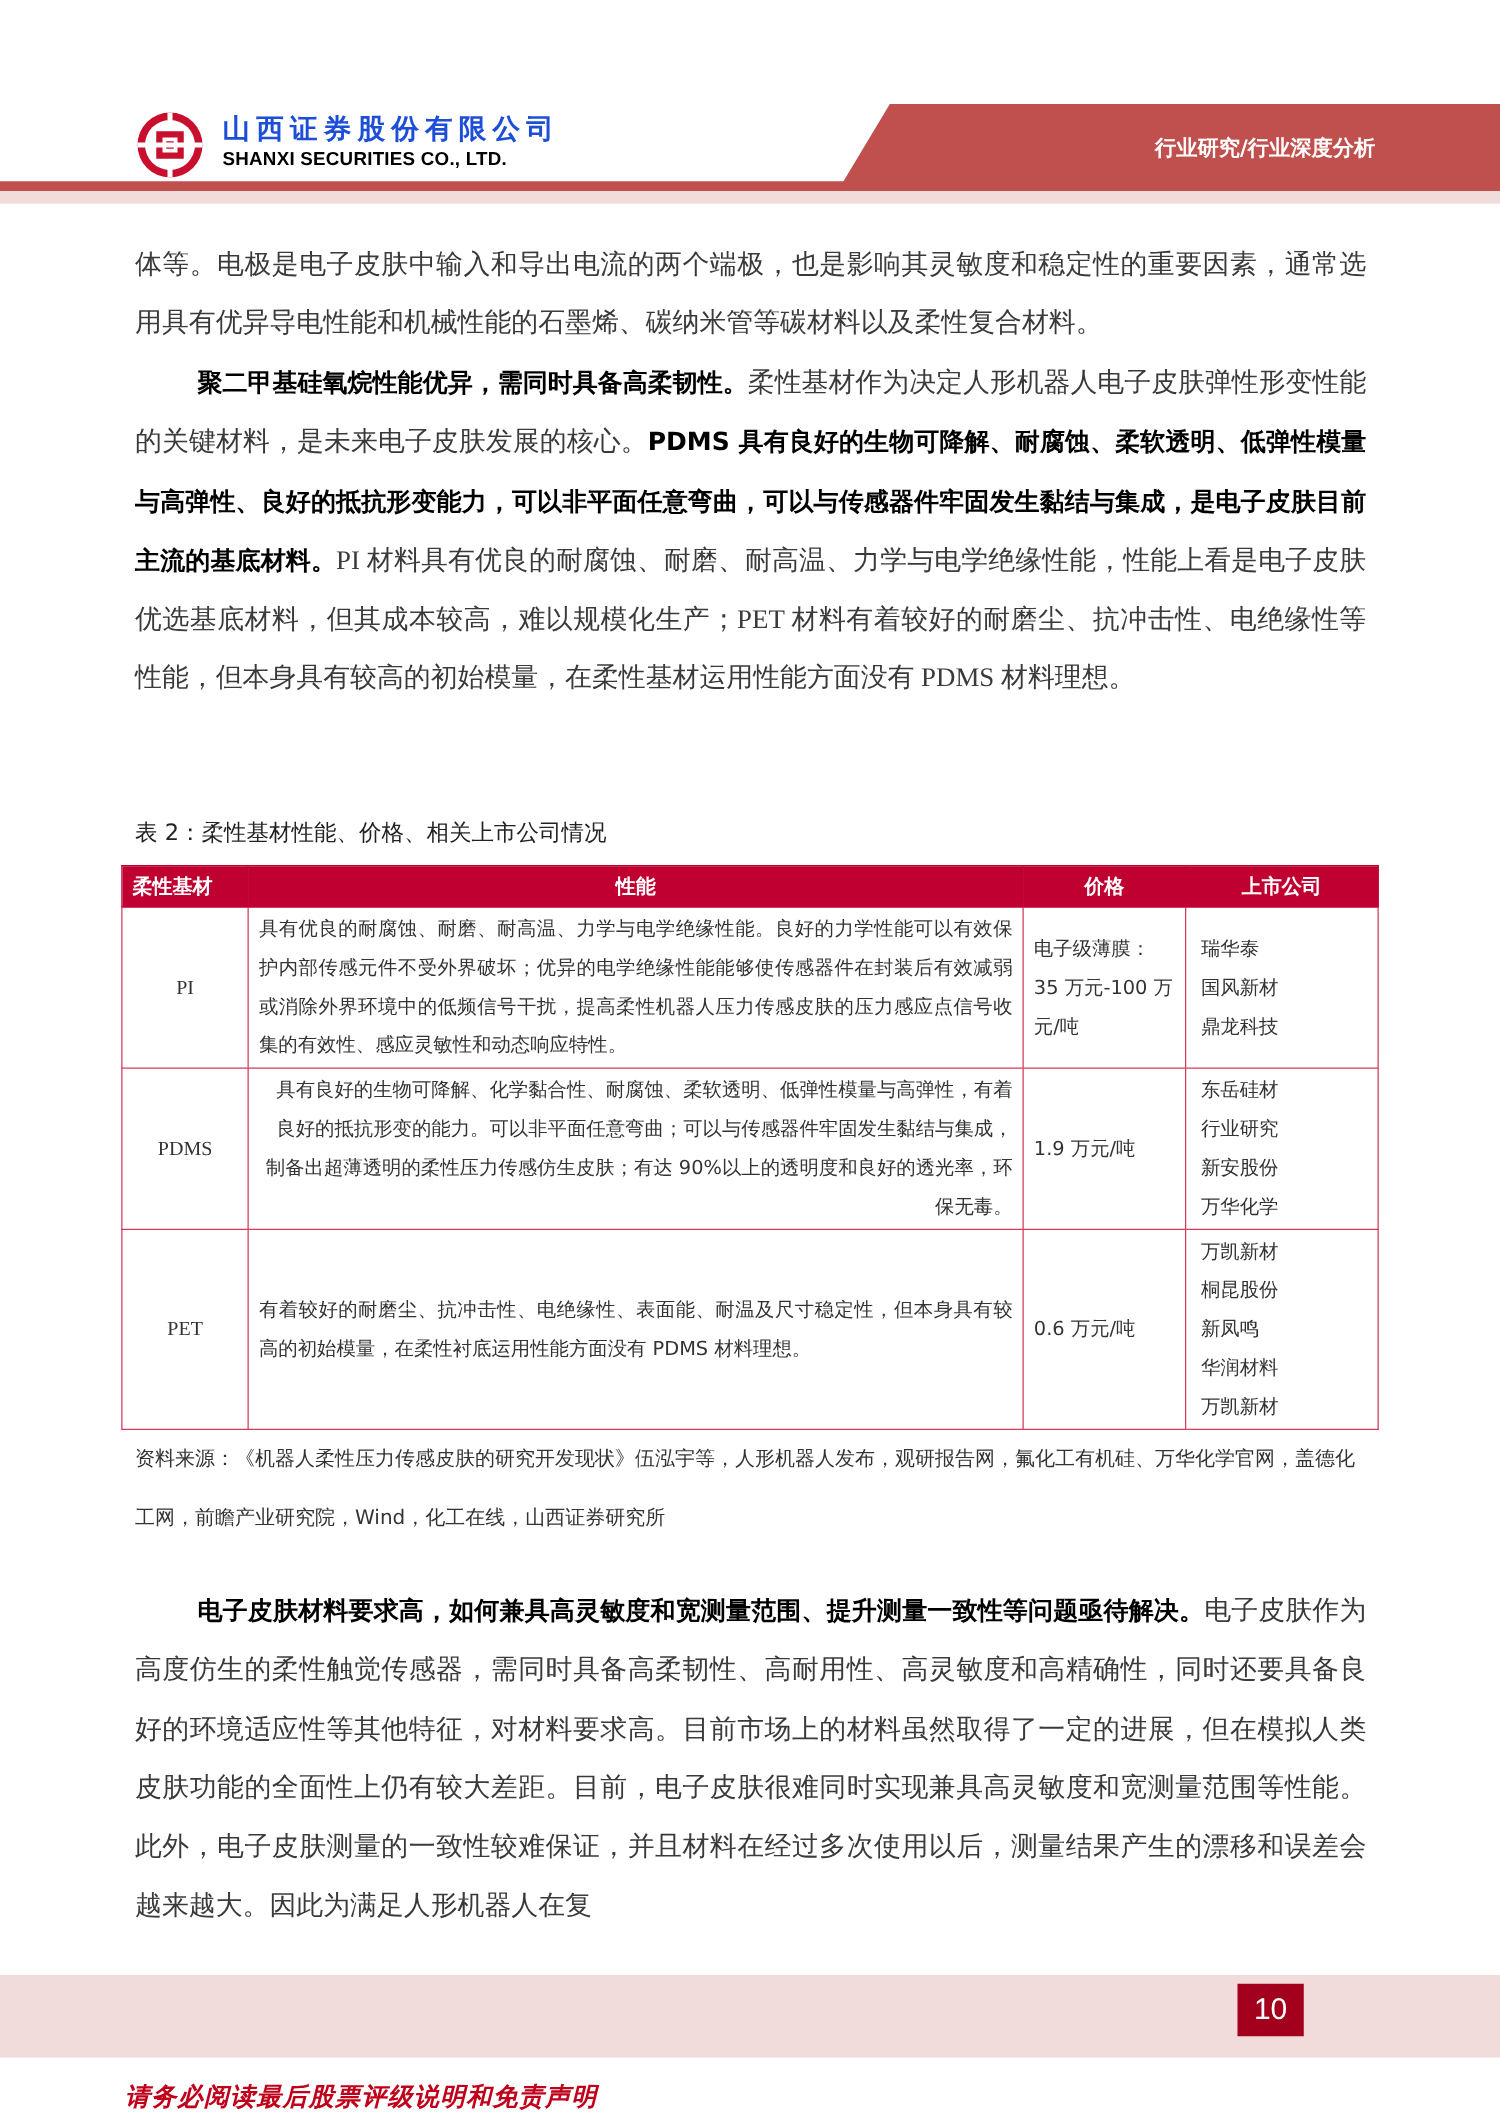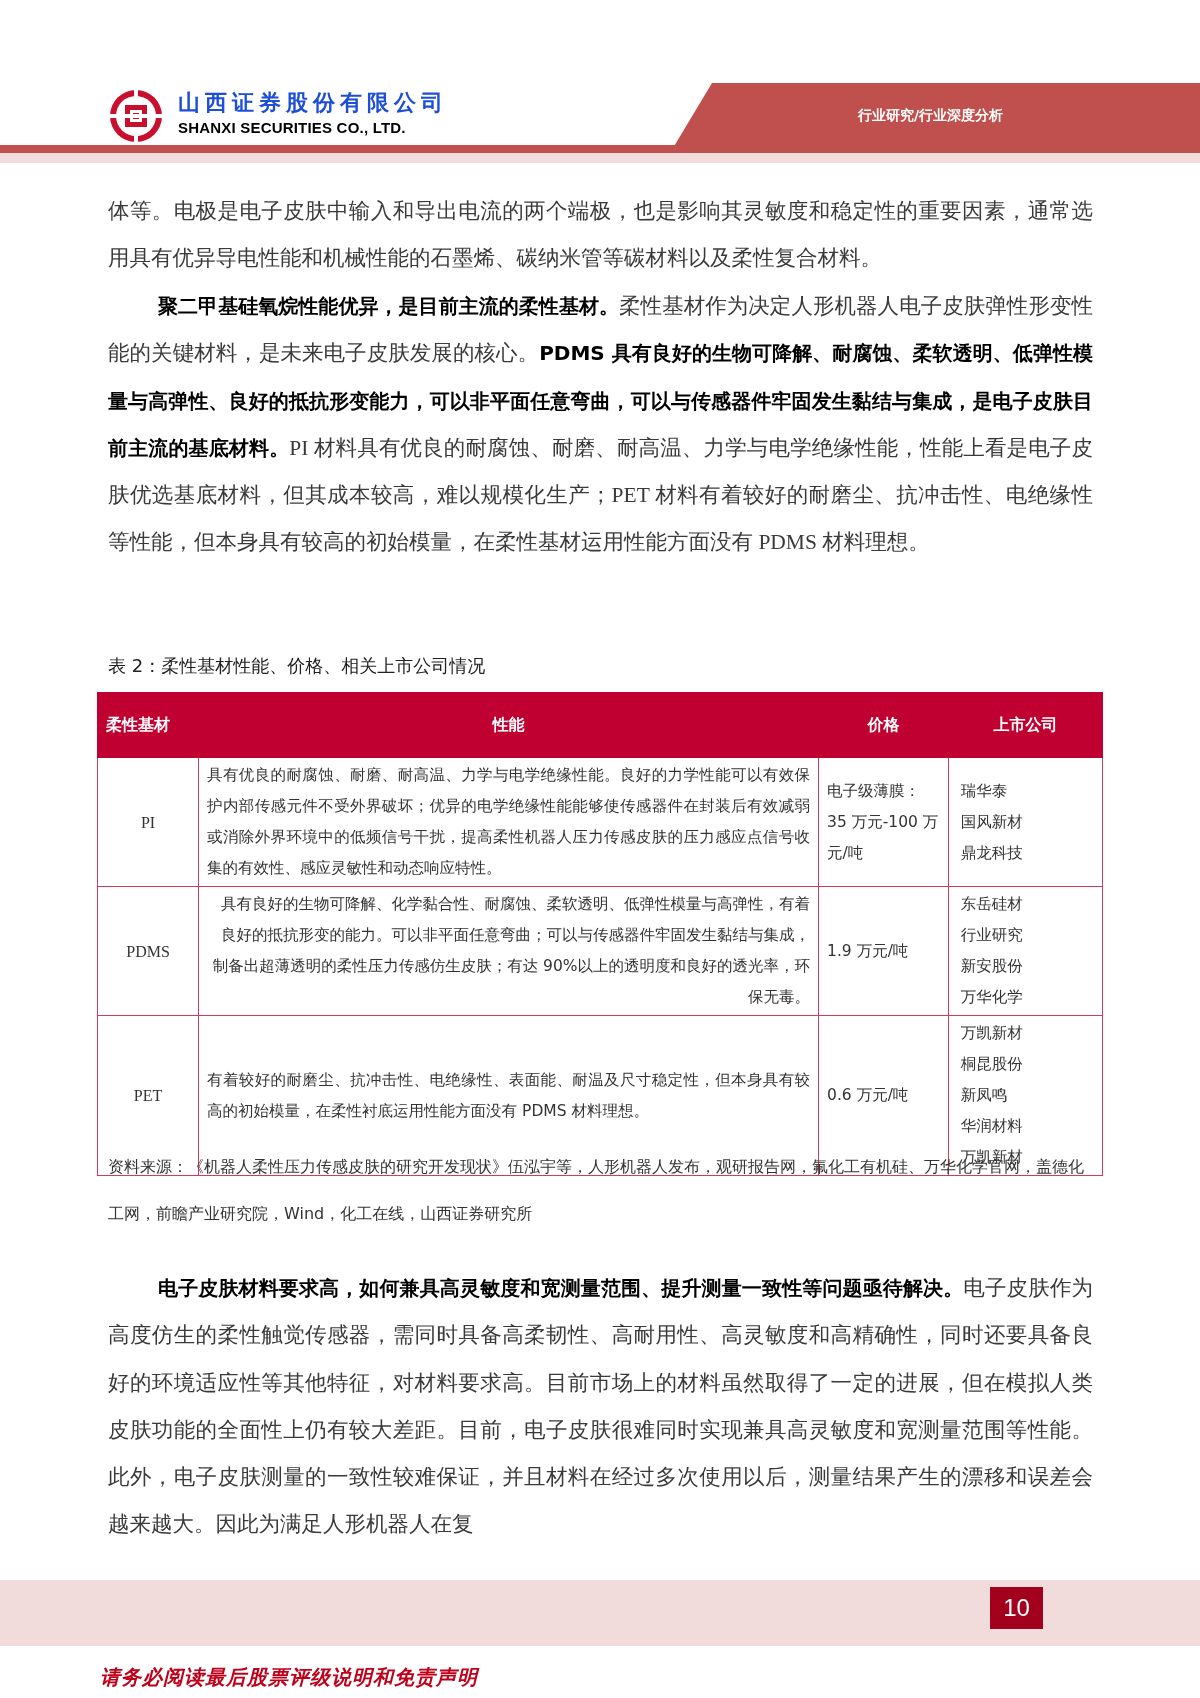--- a/index.html
+++ b/index.html
@@ -6,31 +6,31 @@
   body { width: 1200px; height: 1698px; position: relative; overflow: hidden; font-family: "Liberation Serif", "DejaVu Serif", serif; color: #333; }
 
   
   .header { position: absolute; left: 0; top: 0; width: 1200px; height: 170px; }
   .logo { position: absolute; left: 108px; top: 88px; width: 56px; height: 56px; }
   .brand-cn { position: absolute; left: 178px; top: 88px; font-family: "DejaVu Sans", sans-serif; font-weight: bold; font-size: 22px; letter-spacing: 5px; color: #1d4ed8; }
   .brand-en { position: absolute; left: 178px; top: 119px; font-family: "Liberation Sans", sans-serif; font-weight: bold; font-size: 15px; color: #000000; letter-spacing: 0.2px; }
   .header-band { position: absolute; left: 0; top: 145px; width: 1200px; height: 8px; background: #c0504d; }
   .header-band2 { position: absolute; left: 0; top: 153px; width: 1200px; height: 10px; background: #f2dcdb; }
   .header-tab { position: absolute; left: 670px; top: 83px; width: 530px; height: 70px; background: #c0504d; clip-path: polygon(42px 0, 100% 0, 100% 100%, 0 100%); }
-  .header-tab-label { position: absolute; left: 858px; top: 107px; font-family: "DejaVu Sans", sans-serif; font-weight: bold; font-size: 14px; color: #fff; }
+  .header-tab-label { position: absolute; left: 924px; top: 107px; font-family: "DejaVu Sans", sans-serif; font-weight: bold; font-size: 17px; color: #fff; }
 
   
   .para { position: absolute; left: 108px; width: 985px; font-size: 21.5px; line-height: 47.3px; color: #3a3a3a; text-align: justify; }
   .para b { color: #000; font-family: "DejaVu Sans", sans-serif; font-weight: bold; font-size: 20px; }
   .indent { text-indent: 50px; }
 
   
   .table-caption { position: absolute; left: 108px; top: 654px; font-family: "DejaVu Sans", sans-serif; font-size: 18px; color: #222; }
   table.data { position: absolute; left: 97px; top: 692px; width: 1006px; border-collapse: collapse; font-family: "DejaVu Sans", sans-serif; font-size: 15.5px; color: #333; }
-  table.data th { background: #c00030; color: #fff; font-weight: bold; font-size: 16px; height: 32px; padding: 16px 8px; border: 1px solid #c00030; }
+  table.data th { background: #c00030; color: #fff; font-weight: bold; font-size: 16px; height: 32px; padding: 0 8px; border: 1px solid #c00030; }
   table.data td { border: 1.5px solid #d43a5c; padding: 2px 8px; vertical-align: middle; line-height: 31px; }
   .col-material { width: 82px; text-align: center; font-family: "Liberation Serif", serif; font-size: 16px; }
   .col-perf { width: 590px; text-align: justify; }
   .col-price { width: 110px; }
   .col-company { width: 130px; padding-left: 12px !important; }
   th.th-left { text-align: left; }
   .companies span { display: block; }
 
   .source { position: absolute; left: 108px; top: 1143px; width: 990px; font-size: 16px; line-height: 47px; color: #333; font-family: "DejaVu Sans", sans-serif; }
 
@@ -59,21 +59,21 @@
   <div class="header-tab-label">行业研究/行业深度分析</div>
   <div class="header-band"></div>
   <div class="header-band2"></div>
 </div>
 
 <div class="para" style="top:188px;">
   <span>体等。电极是电子皮肤中输入和导出电流的两个端极，也是影响其灵敏度和稳定性的重要因素，通常选用具有优异导电性能和机械性能的石墨烯、碳纳米管等碳材料以及柔性复合材料。</span>
 </div>
 
 <div class="para indent" style="top:283px;">
-  <b>聚二甲基硅氧烷性能优异，是目前主流的柔性基材。</b><span>柔性基材作为决定人形机器人电子皮肤弹性形变性能的关键材料，是未来电子皮肤发展的核心。</span><b>PDMS 具有良好的生物可降解、耐腐蚀、柔软透明、低弹性模量与高弹性、良好的抵抗形变能力，可以非平面任意弯曲，可以与传感器件牢固发生黏结与集成，是电子皮肤目前主流的基底材料。</b><span>PI 材料具有优良的耐腐蚀、耐磨、耐高温、力学与电学绝缘性能，性能上看是电子皮肤优选基底材料，但其成本较高，难以规模化生产；PET 材料有着较好的耐磨尘、抗冲击性、电绝缘性等性能，但本身具有较高的初始模量，在柔性基材运用性能方面没有 PDMS 材料理想。</span>
+  <b>聚二甲基硅氧烷性能优异，需同时具备高柔韧性。</b><span>柔性基材作为决定人形机器人电子皮肤弹性形变性能的关键材料，是未来电子皮肤发展的核心。</span><b>PDMS 具有良好的生物可降解、耐腐蚀、柔软透明、低弹性模量与高弹性、良好的抵抗形变能力，可以非平面任意弯曲，可以与传感器件牢固发生黏结与集成，是电子皮肤目前主流的基底材料。</b><span>PI 材料具有优良的耐腐蚀、耐磨、耐高温、力学与电学绝缘性能，性能上看是电子皮肤优选基底材料，但其成本较高，难以规模化生产；PET 材料有着较好的耐磨尘、抗冲击性、电绝缘性等性能，但本身具有较高的初始模量，在柔性基材运用性能方面没有 PDMS 材料理想。</span>
 </div>
 
 <div class="table-caption">表 2：柔性基材性能、价格、相关上市公司情况</div>
 
 <table class="data">
   <thead>
     <tr>
       <th class="th-left">柔性基材</th>
       <th>性能</th>
       <th>价格</th>

